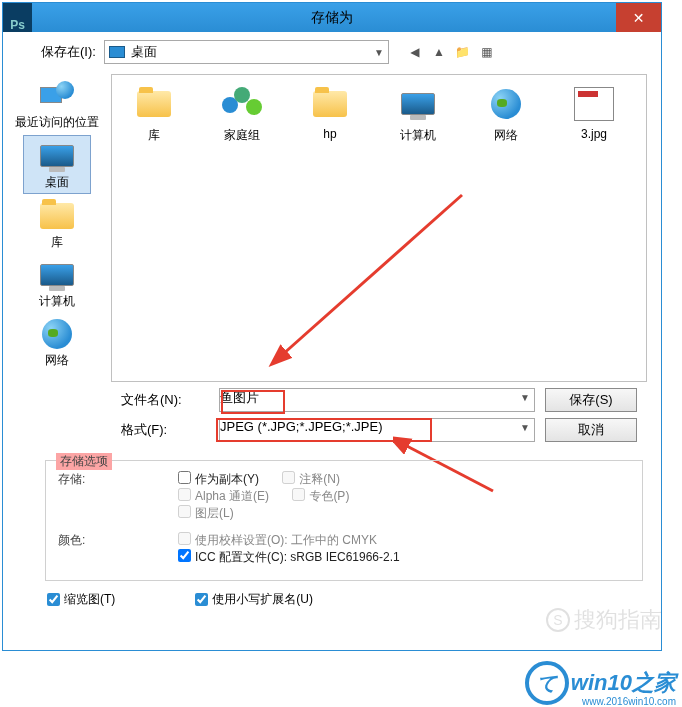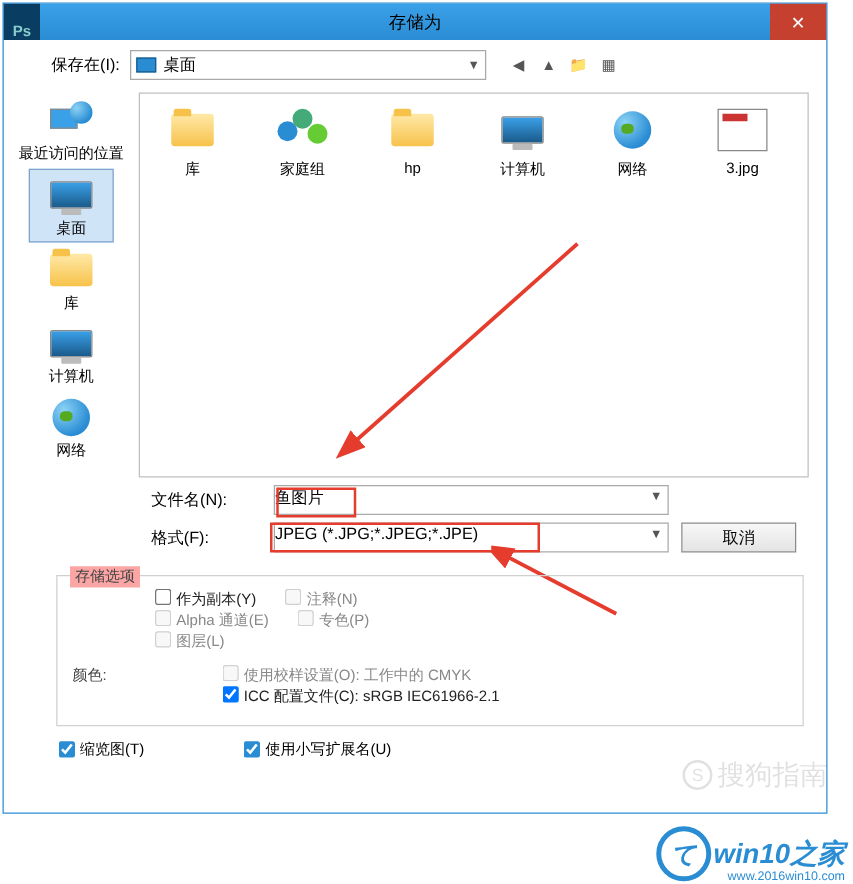--- a/index.html
+++ b/index.html
@@ -185,20 +185,21 @@
     </div>
   </div>
 
   <div style="position:relative;">
     <div class="fieldrow">
       <span class="lbl">文件名(N):</span>
       <div class="text-input">
         <span>鱼图片</span>
         <span class="ti-arrow">▼</span>
       </div>
+      <button class="bigbtn">保存(S)</button>
     </div>
     <div class="fieldrow">
       <span class="lbl">格式(F):</span>
       <div class="text-input">
         <span>JPEG (*.JPG;*.JPEG;*.JPE)</span>
         <span class="ti-arrow">▼</span>
       </div>
       <button class="bigbtn">取消</button>
     </div>
     <div class="hl1" style="left:218px; top:2px; width:64px; height:24px;"></div>
@@ -210,20 +211,21 @@
             <path d="M0,0 L0,6 L8,3 z" fill="#e53c2e"></path>
           </marker>
         </defs>
       <line x1="100" y1="55" x2="10" y2="8" stroke="#e53c2e" stroke-width="3" marker-end="url(#ah2)"></line>
     </svg>
   </div>
 
   <div class="options">
     <span class="opt-h">存储选项</span>
     <div class="opt-row">
+      <span class="opt-lb">存储:</span>
       <div style="margin-left:66px;">
         <label class="cb en">
             <input type="checkbox" style="">
             <span>作为副本(Y)</span>
           </label>
         <label class="cb">
             <input type="checkbox" disabled="" style="">
             <span>注释(N)</span>
           </label><br>
         <label class="cb">

